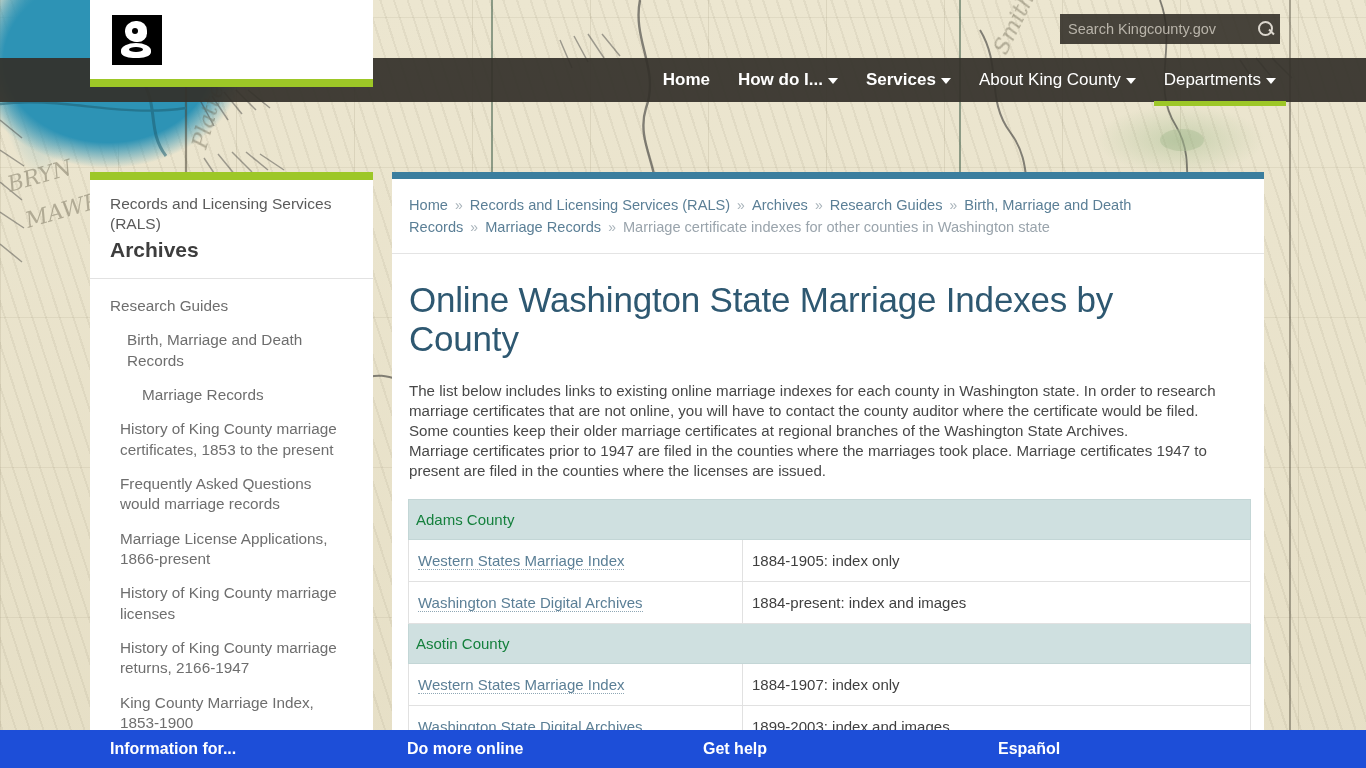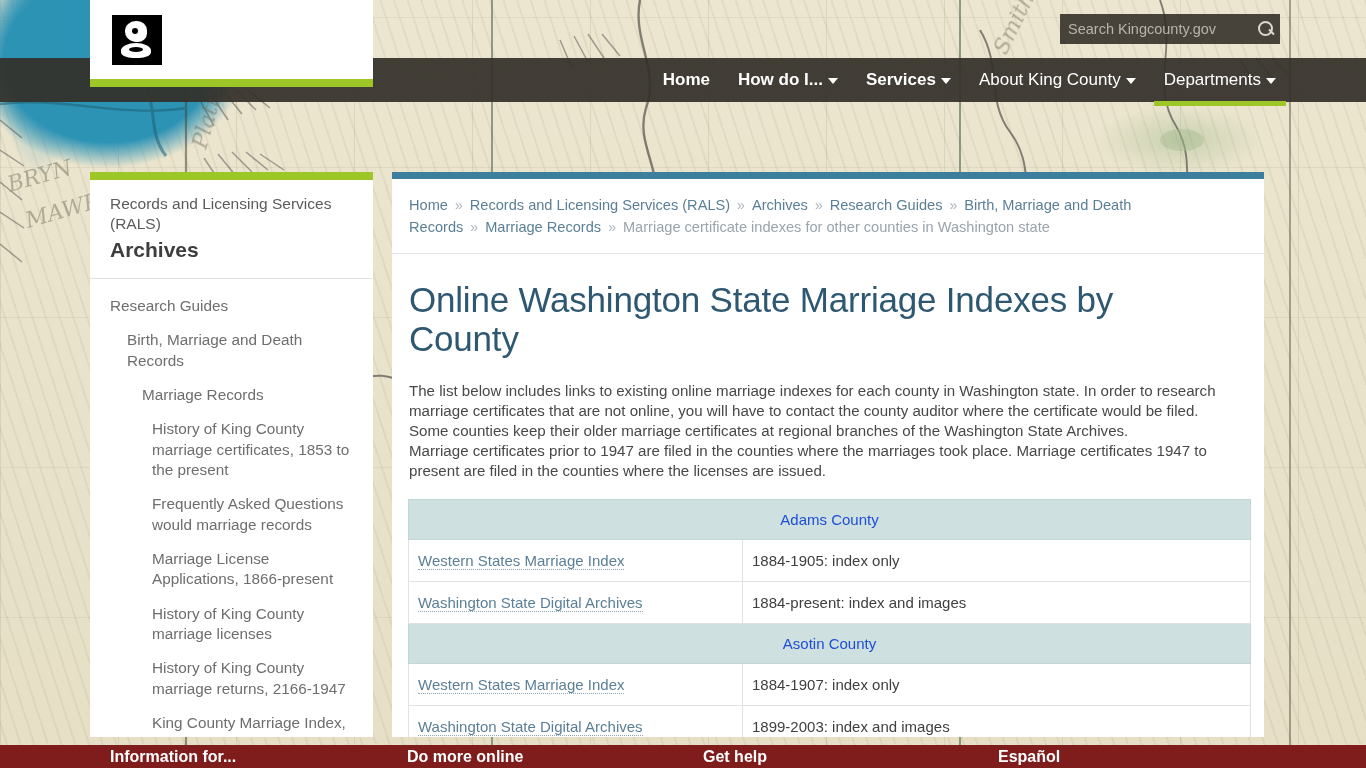--- a/index.html
+++ b/index.html
@@ -234,21 +234,21 @@
     font-size: 15.3px;
     color: #6e6e6e;
     line-height: 1.33;
     padding: 4px 22px 10px 20px;
     text-decoration: none;
     cursor: pointer;
   }
   .side-link.lv1 { padding-left: 20px; }
   .side-link.lv2 { padding-left: 37px; }
   .side-link.lv3 { padding-left: 52px; }
-  .side-link.lv4 { padding-left: 62px; }
+  .side-link.lv4 { padding-left: 30px; }
 
   
   #main {
     position: absolute;
     left: 392px; top: 172px;
     width: 872px;
     height: 565px;
     background: #fff;
     overflow: hidden;
   }
@@ -300,39 +300,38 @@
   }
   #county-table td {
     border: 1px solid #e1e1e1;
     padding: 12px 9px;
     color: #3f3f3f;
     vertical-align: middle;
   }
   #county-table tr.county-head td {
     background: #cfe0e0;
     border-color: #c3d6d6;
-    color: #1d4ed8;
-    padding: 11px 21px;
-    text-align: center;
+    color: #15803d;
+    padding: 11px 7px;
   }
   #county-table td.src { width: 334px; }
   #county-table a {
     color: #5b7f96;
     text-decoration: none;
     border-bottom: 1px dotted #8fa7b5;
     cursor: pointer;
   }
 
   
   #footer {
     position: absolute;
     left: 0; bottom: 0;
     width: 100%;
-    height: 23px;
-    background: #7f1d1d;
+    height: 38px;
+    background: #1d4ed8;
     display: flex;
     align-items: center;
   }
   .foot-link {
     color: #fff;
     font-size: 16px;
     font-weight: bold;
     text-decoration: none;
     position: absolute;
     cursor: pointer;

